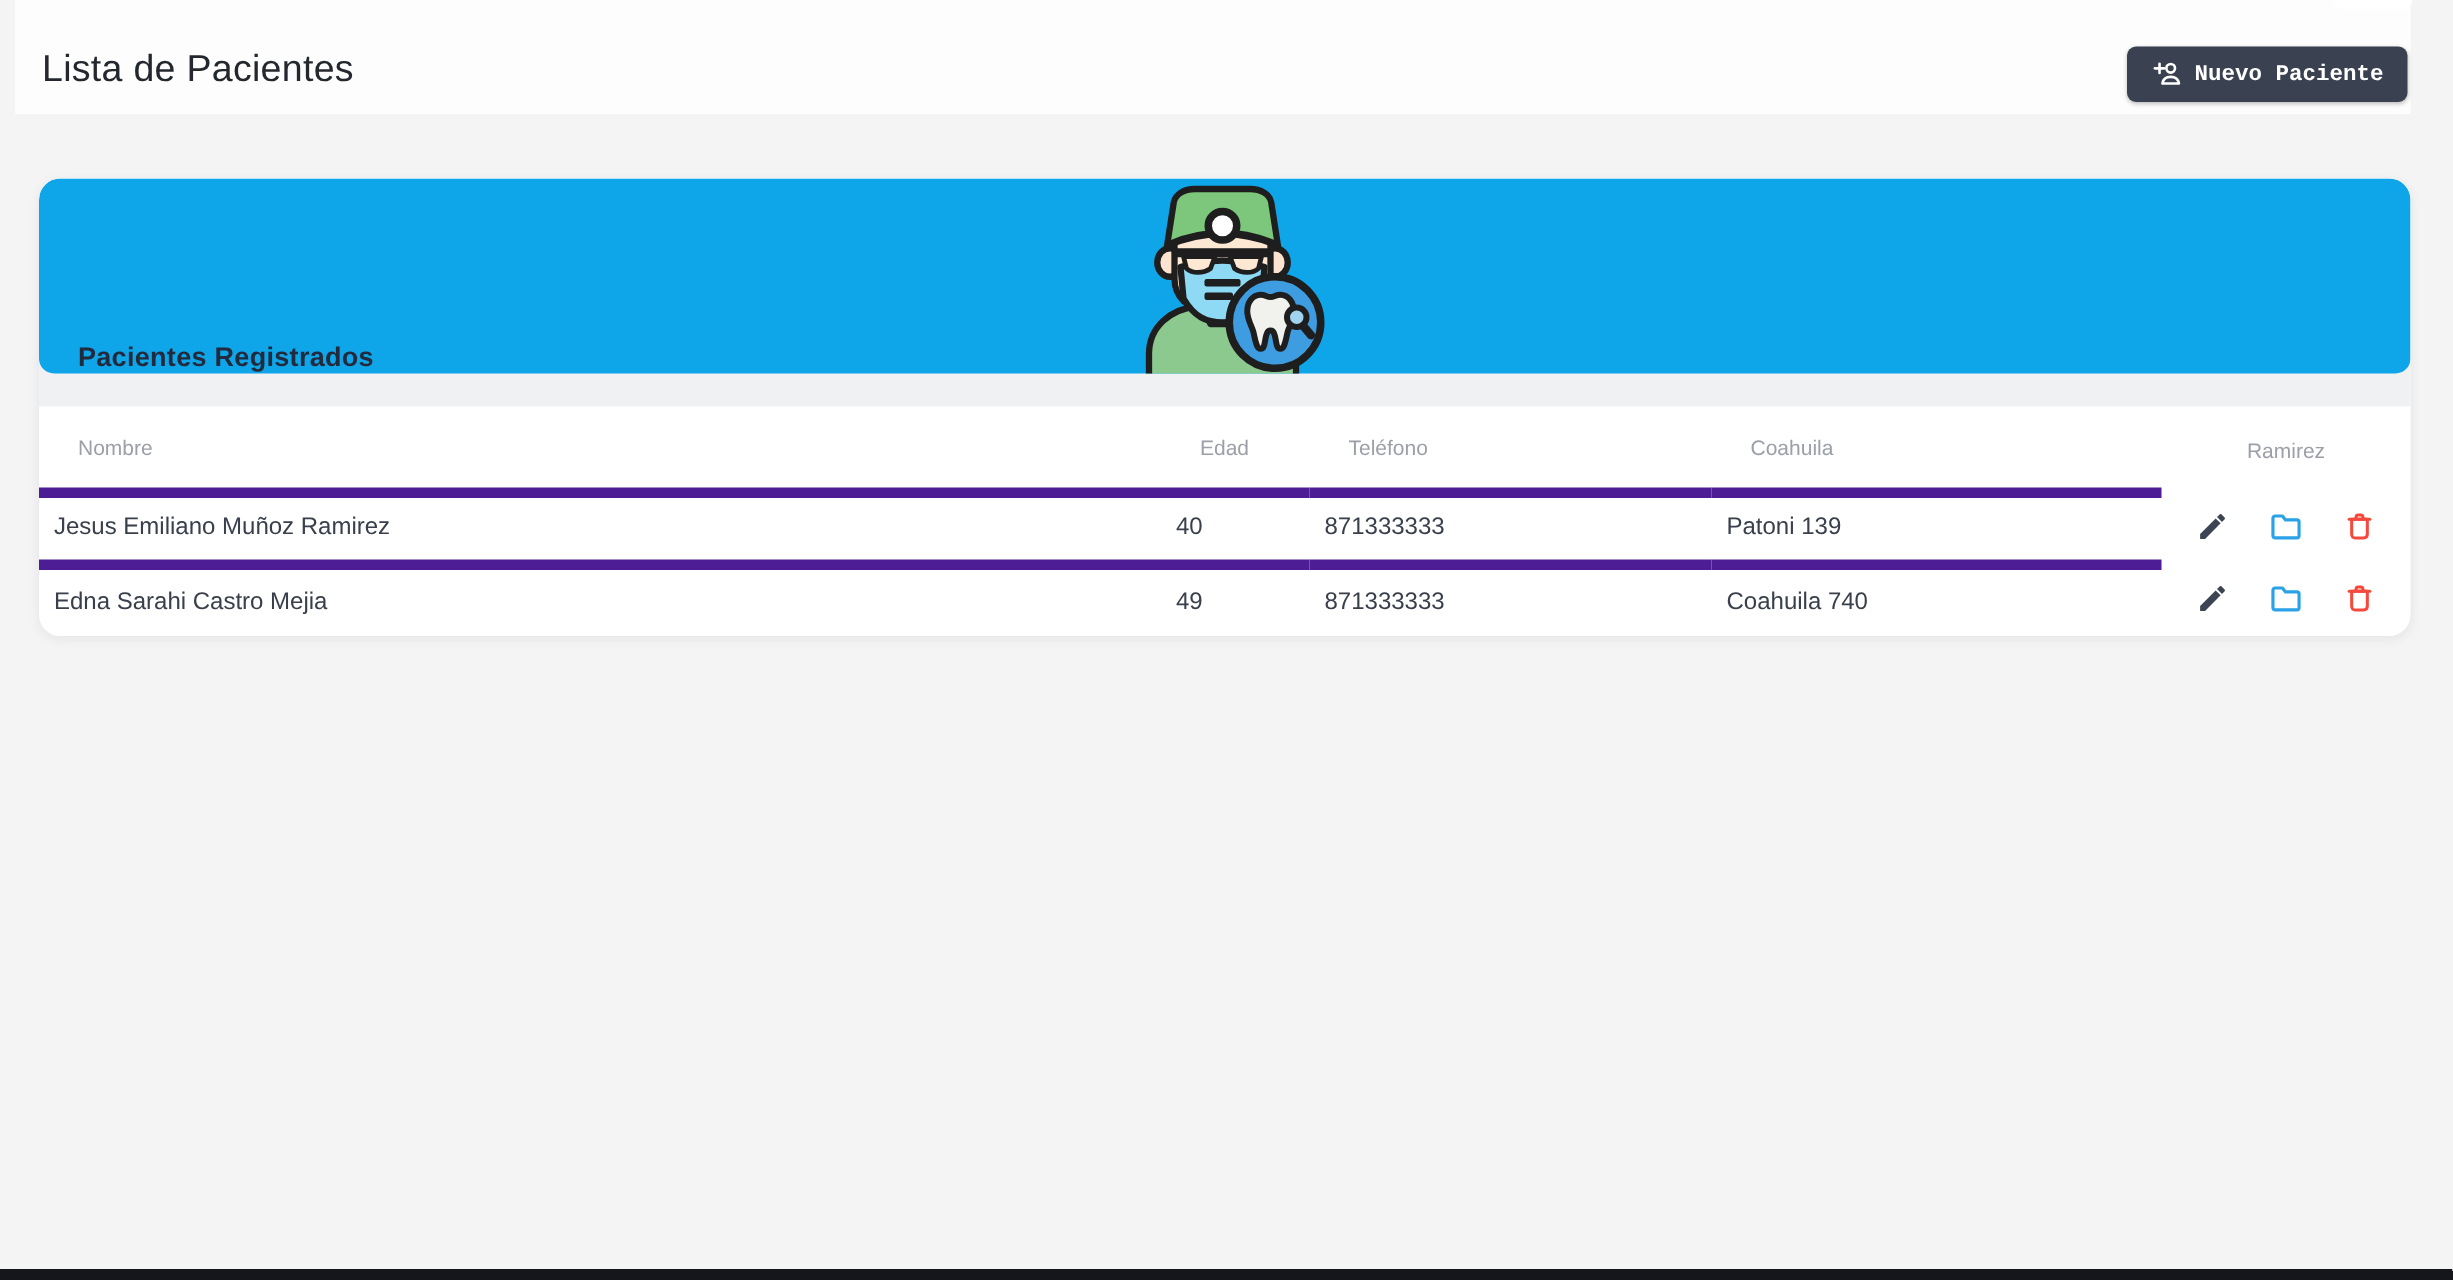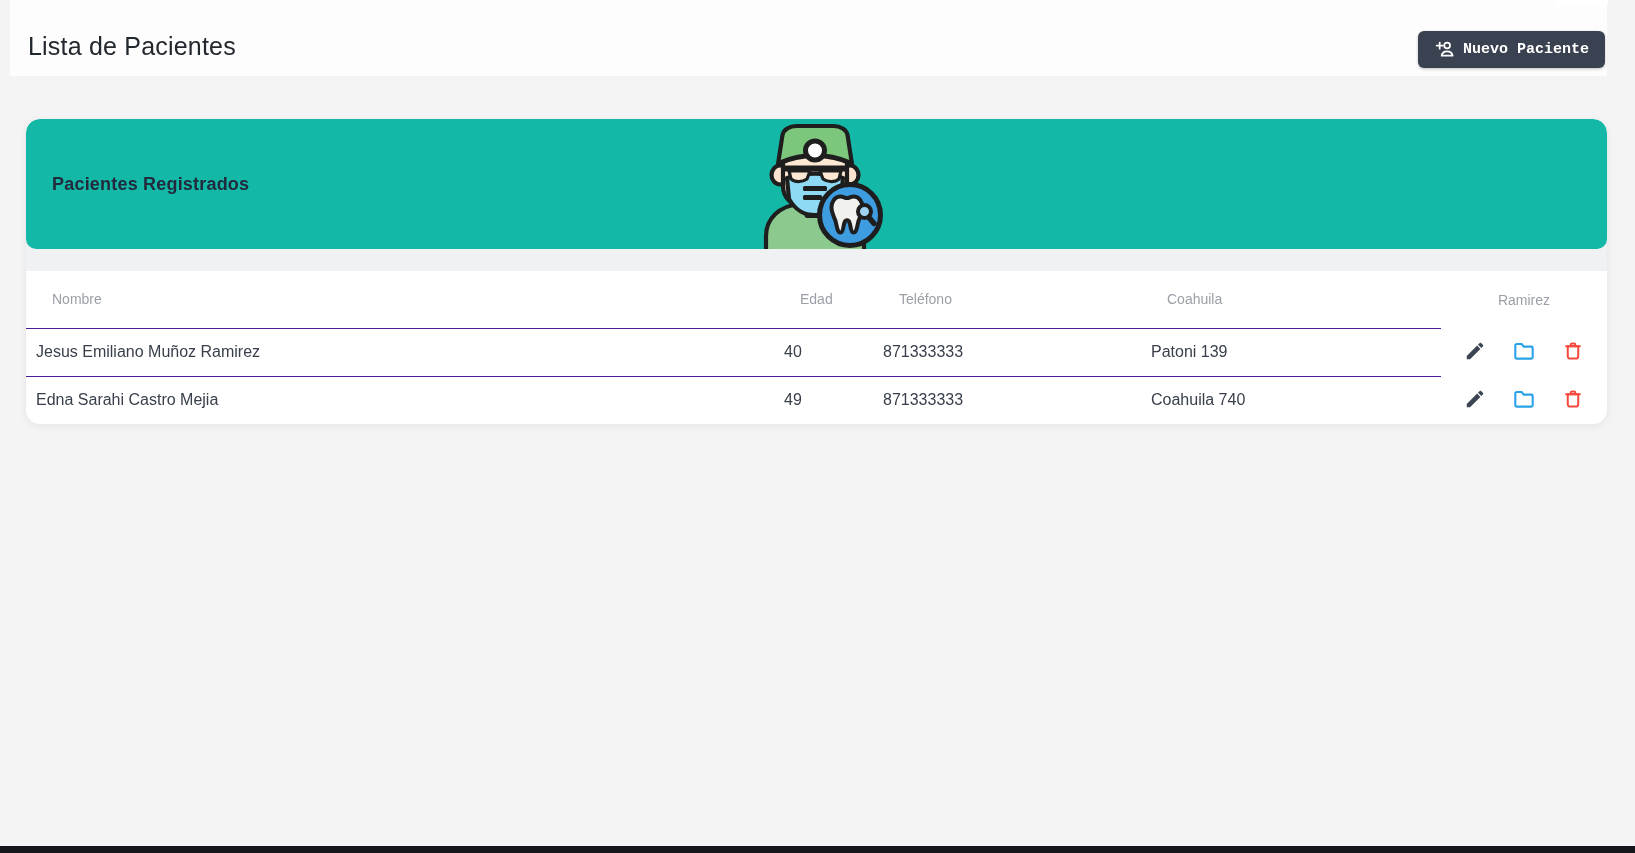--- a/index.html
+++ b/index.html
@@ -38,22 +38,22 @@
 
   
   .card {
     position:absolute; left:26px; top:119px; width:1581px;
     background:#ffffff; border-radius:14px;
     box-shadow:0 2px 8px rgba(25,30,40,.07);
     overflow:hidden;
   }
   .card-head {
     position:relative; z-index:2; height:130px;
-    background:#14b8a6; border-radius:14px 14px 10px 10px;
-    display:flex; align-items:center; padding-left:26px;
+    background:#0ea5e9; border-radius:14px 14px 10px 10px;
+    display:flex; align-items:flex-end; padding-left:26px;
   }
   .card-title {
     font-size:18px; font-weight:700; color:#222b3d; letter-spacing:.2px;
   }
   .illustration {
     position:absolute; left:50%; top:0; transform:translateX(-50%);
     height:130px; width:138px;
   }
   .toolbar-strip {
     position:relative; z-index:1; height:33px; margin-top:-11px;
@@ -63,21 +63,21 @@
   
   table { width:100%; border-collapse:collapse; table-layout:fixed; }
   th {
     height:57px; text-align:left; vertical-align:middle;
     font-size:14px; font-weight:400; color:#9b9fa7; padding-left:26px;
   }
   td {
     height:48px; vertical-align:middle;
     font-size:16px; font-weight:400; color:#39404c; padding-left:10px;
   }
-  th:not(.actions), td:not(.actions) { border-bottom:1px solid #4c1d95; }
+  th:not(.actions), td:not(.actions) { border-bottom:7px solid #4c1d95; }
   tr:last-child td { border-bottom:none; }
   th.actions, td.actions { padding-left:0; text-align:center; border-bottom:none; }
   .actions-wrap { display:flex; justify-content:center; align-items:center; gap:26px; }
   .icon-btn {
     background:none; border:none; padding:0; cursor:pointer;
     display:flex; align-items:center; justify-content:center;
   }
 
   
   .bottom-bar {

